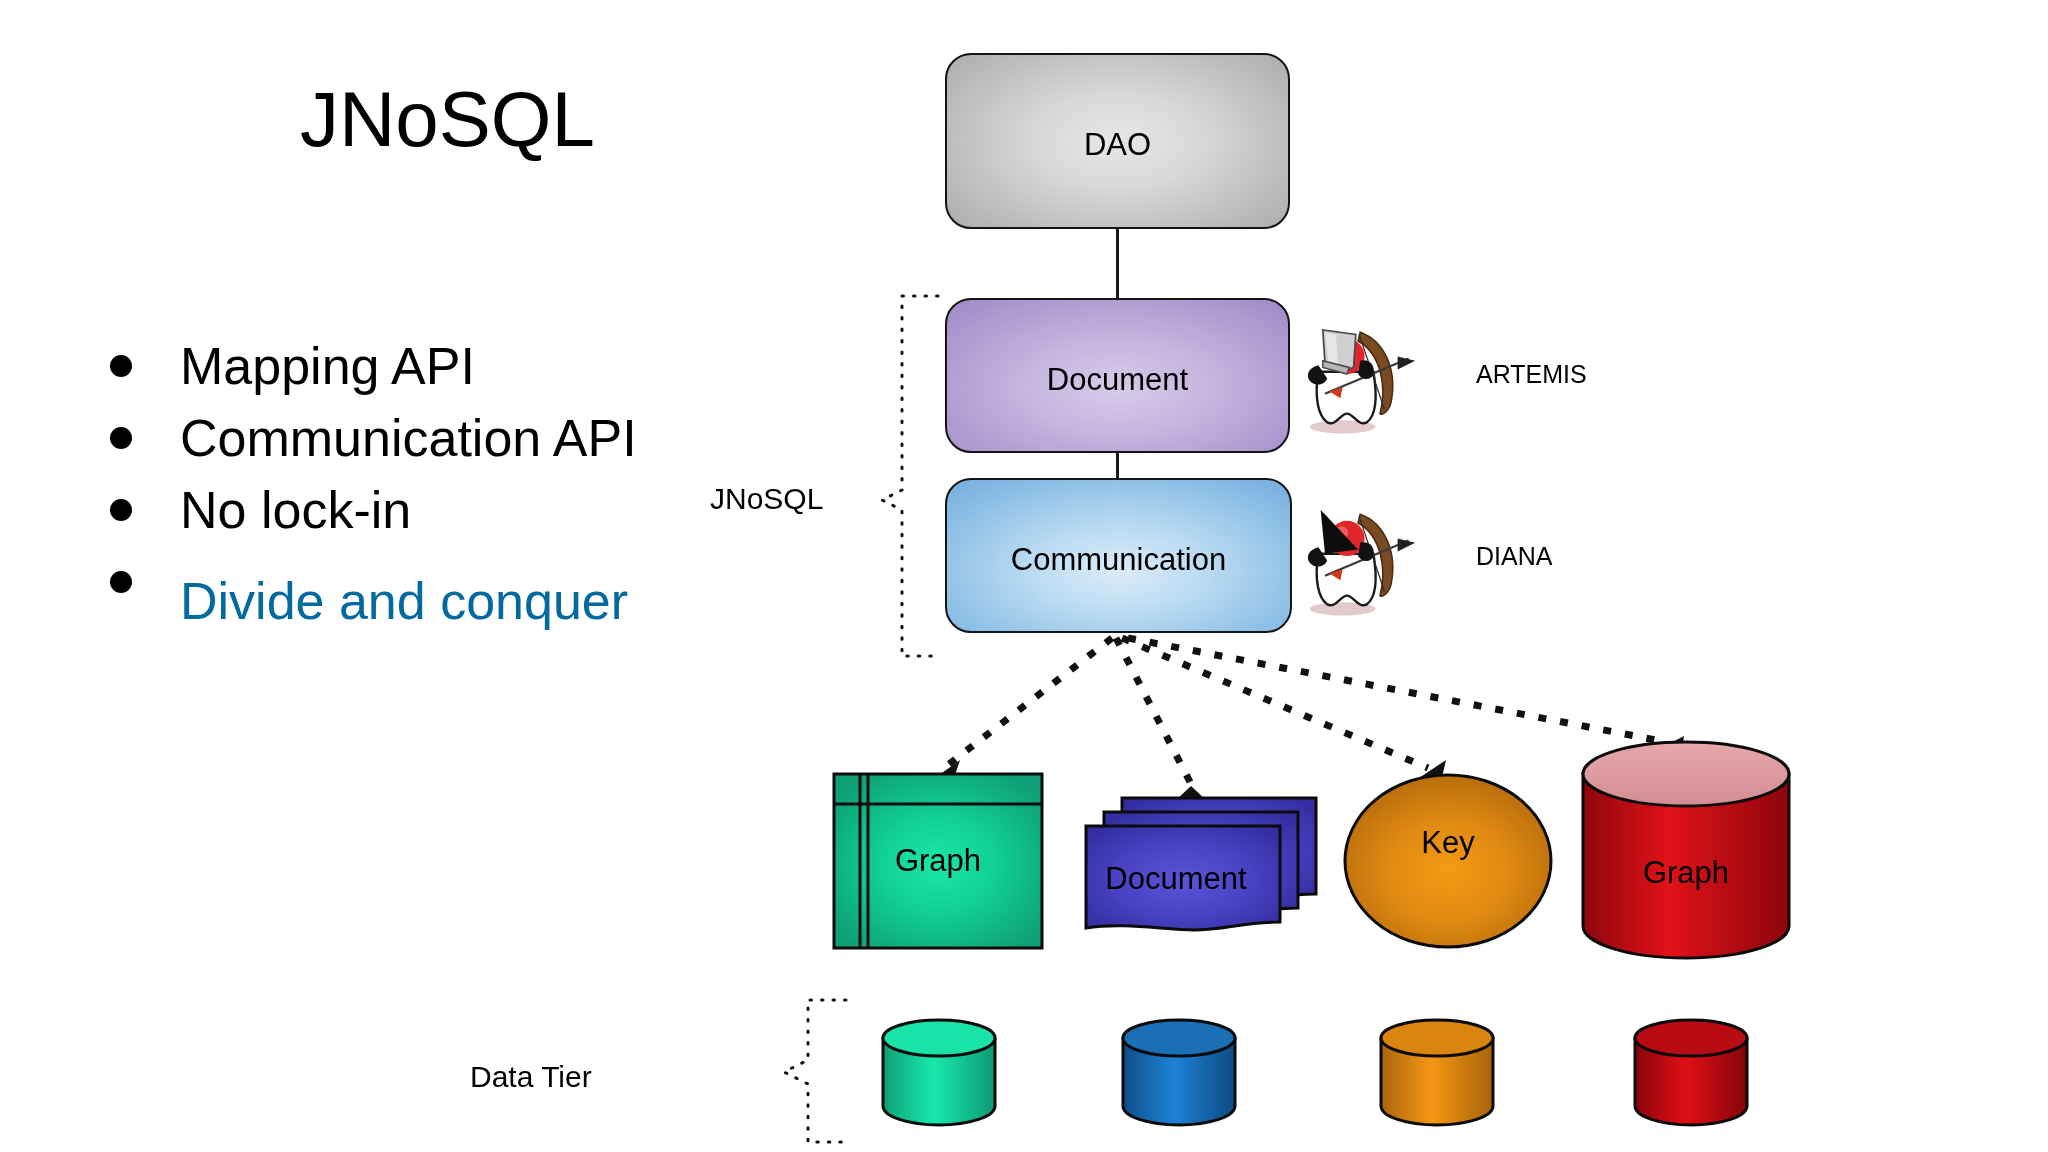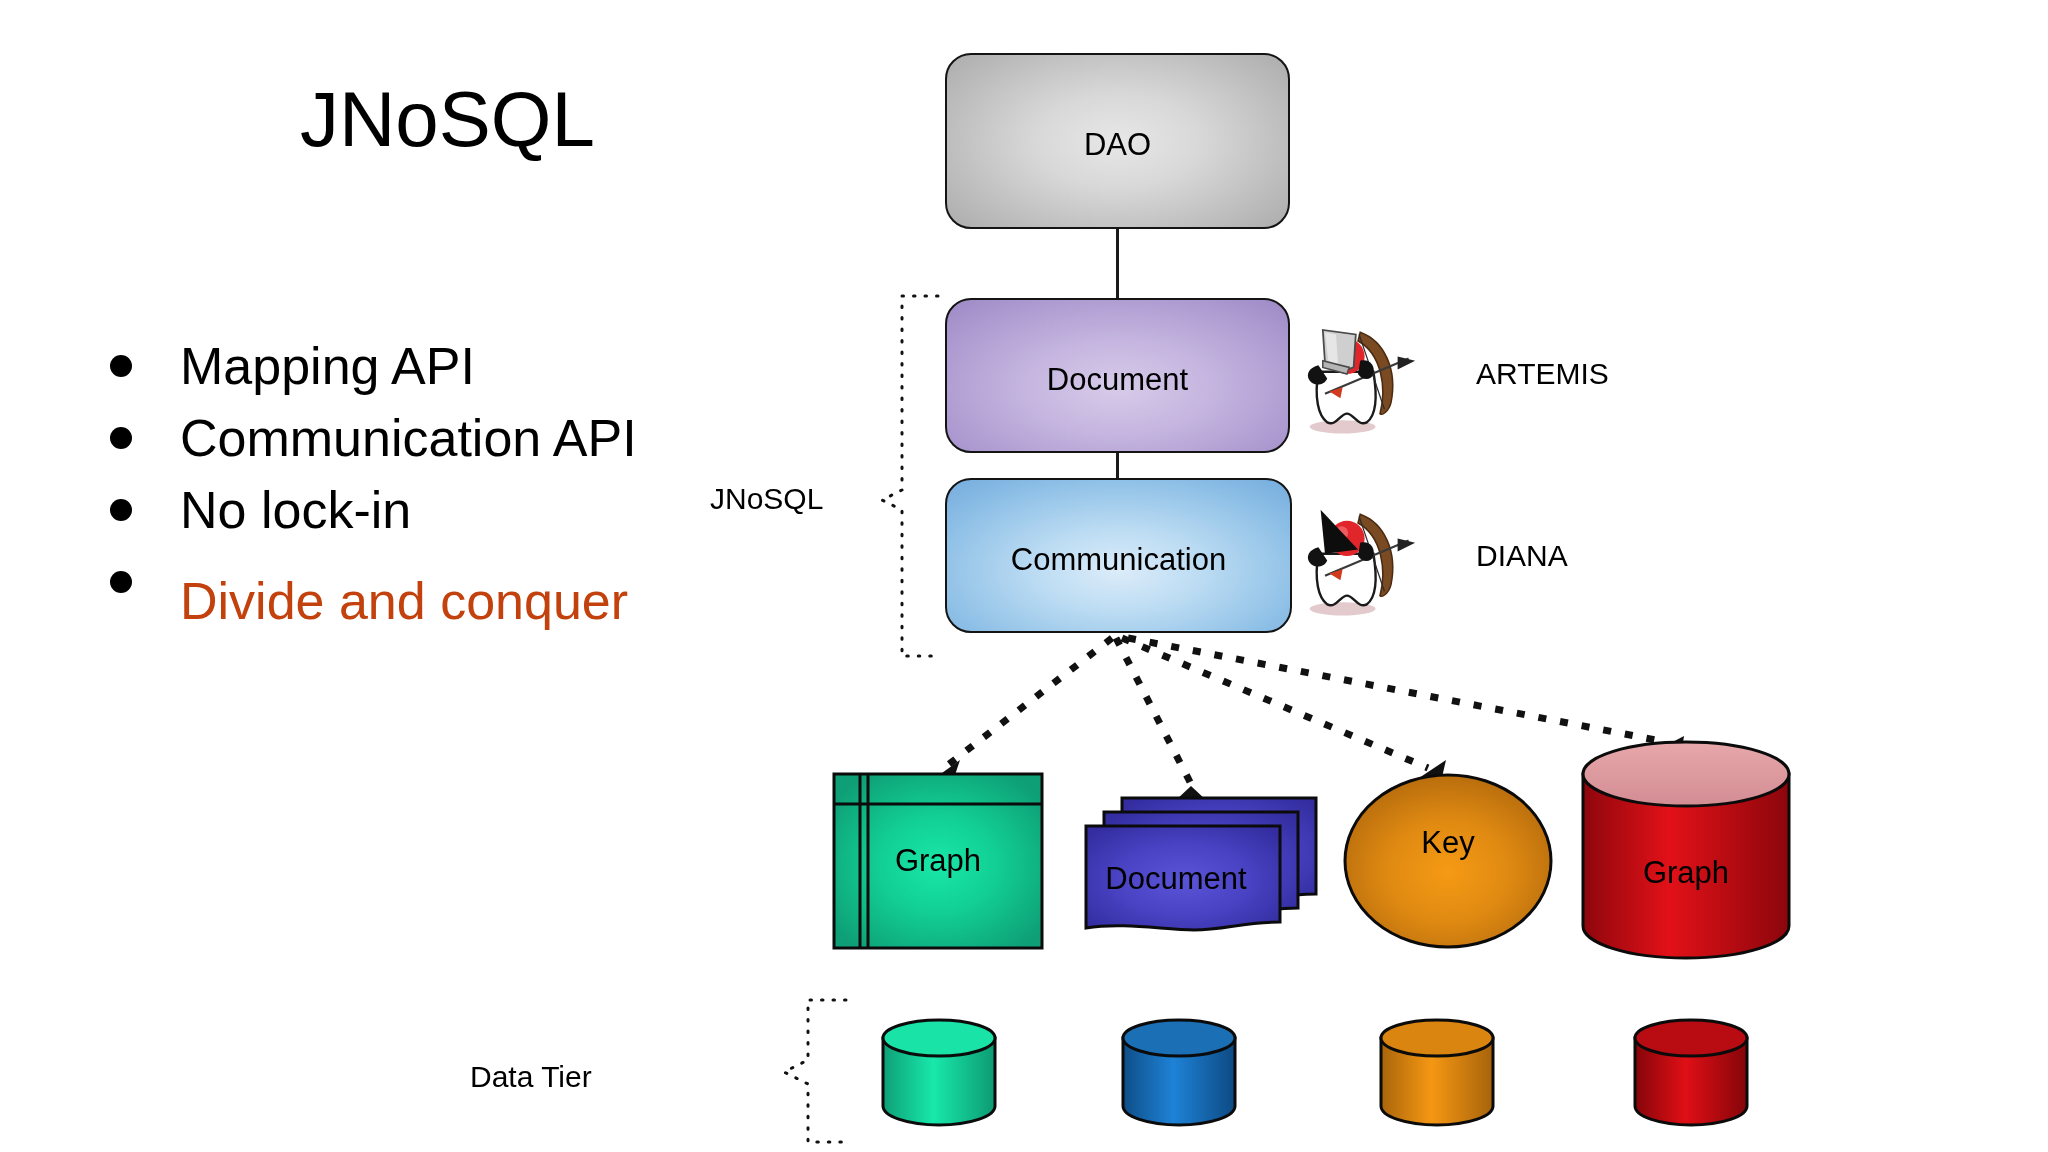--- a/index.html
+++ b/index.html
@@ -64,21 +64,21 @@
     border-radius: 50%;
     background: #000000;
     flex: 0 0 auto;
     margin-right: 48px;
   }
   .bullet-text {
     font-size: 52px;
     line-height: 1;
     white-space: nowrap;
   }
-  .bullet-text.dim { color: #c2410c; margin-top: 37px; }
+  .bullet-text.dim { color: #0369a1; margin-top: 37px; }
 
   
   #diagram {
     position: absolute;
     left: 880px;
     top: 0;
     width: 1168px;
     height: 1152px;
   }
 
@@ -129,21 +129,21 @@
     position: absolute;
     display: flex;
     align-items: center;
   }
   .badge-icon {
     width: 132px;
     height: 132px;
     flex: 0 0 auto;
   }
   .badge-label {
-    font-size: 30px;
+    font-size: 25px;
     margin-left: 52px;
     white-space: nowrap;
   }
   #badge-artemis { left: 412px; top: 308px; }
   #badge-diana   { left: 412px; top: 490px; }
 
   
   .bracket-label {
     position: absolute;
     font-size: 30px;

